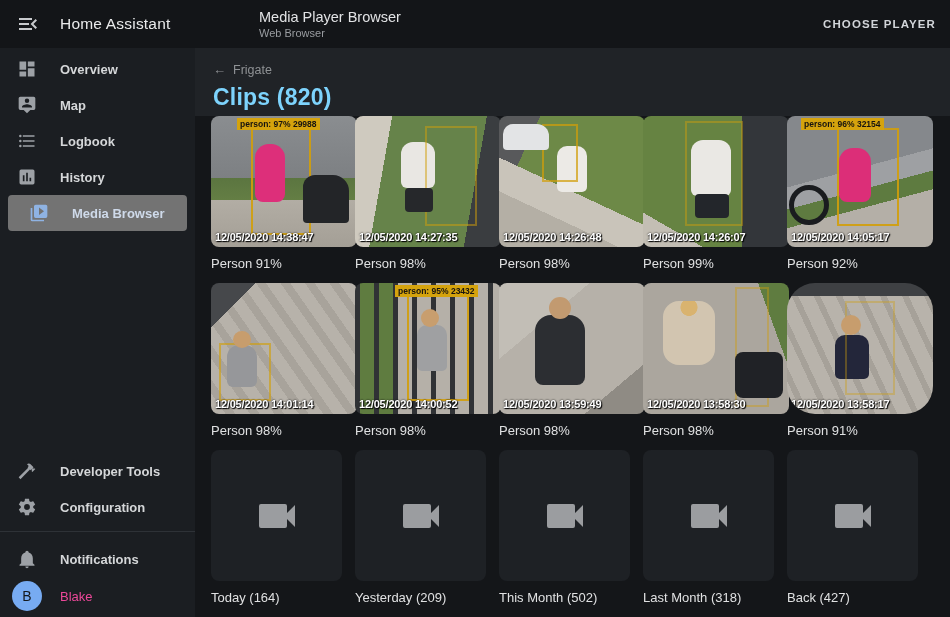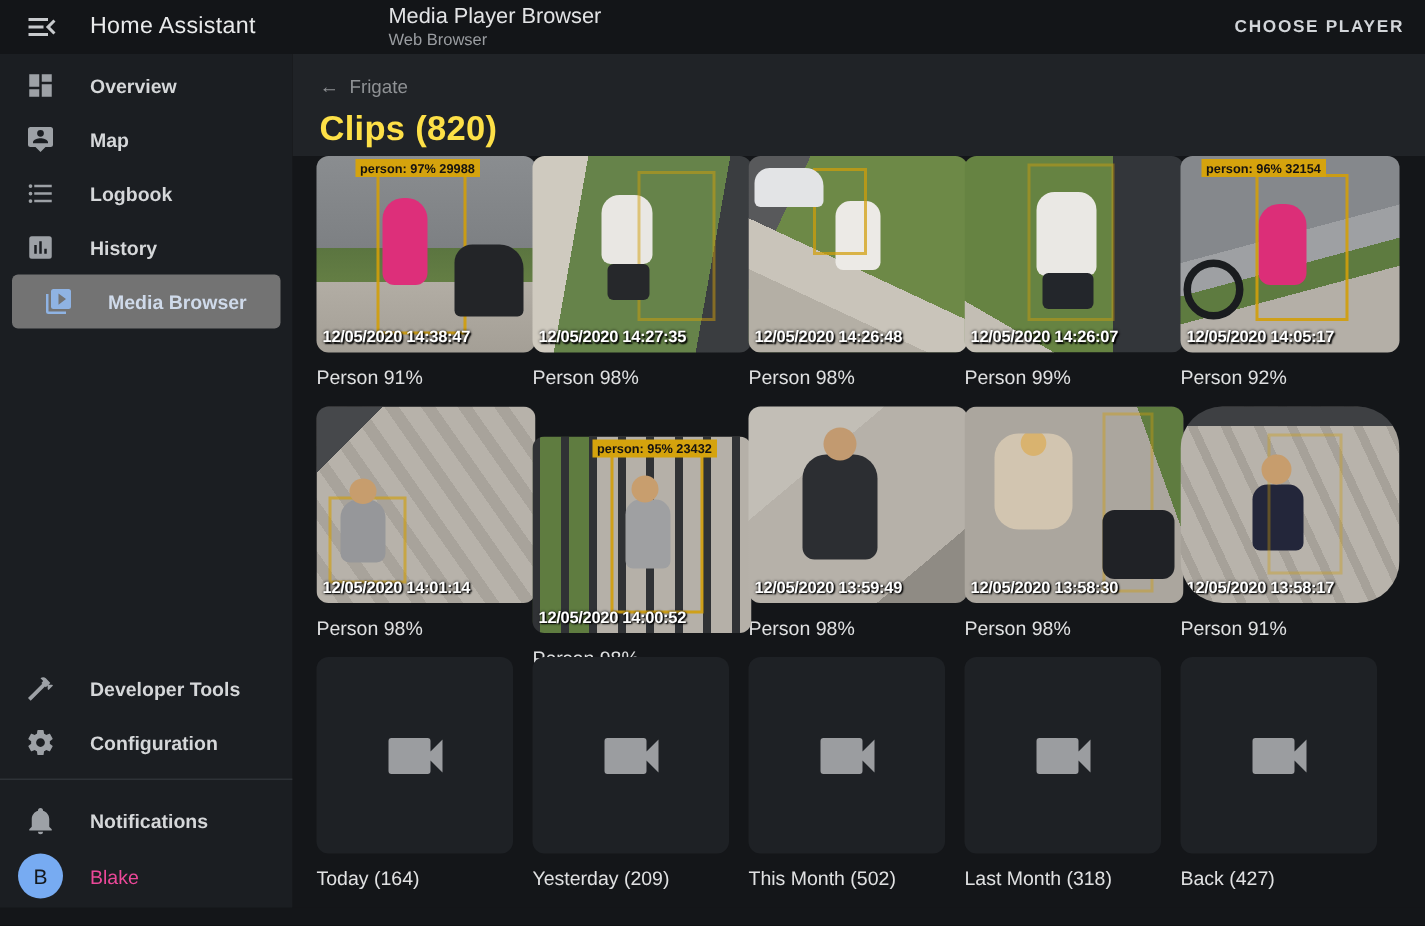--- a/index.html
+++ b/index.html
@@ -1,21 +1,21 @@
 <!DOCTYPE html>
 <html><head>
 <meta charset="utf-8">
 <style>
   * { margin:0; padding:0; box-sizing:border-box; }
   html,body { background:#0d0f11; }
   body { font-family:"Liberation Sans","DejaVu Sans",sans-serif; }
   .app { position:relative; width:950px; height:617px; overflow:hidden; background:#141619; }
 
   
-  .topbar { display:flex; align-items:center; height:36px; background:#131518; }
+  .topbar { display:flex; align-items:center; height:48px; background:#131518; }
   .topbar-left { display:flex; align-items:center; width:195px; flex:0 0 195px; padding-left:16px; }
   .menu-btn { width:24px; height:24px; cursor:pointer; display:flex; align-items:center; }
   .menu-btn svg { fill:#c8cacd; }
   .app-title { color:#e9eaeb; font-size:15.5px; margin-left:20px; letter-spacing:.2px; }
   .topbar-main { flex:1; display:flex; align-items:center; }
   .player-titles { margin-left:64px; }
   .player-title { color:#e2e3e5; font-size:14.5px; }
   .player-subtitle { color:#9a9da1; font-size:11px; margin-top:2px; }
   .choose-player { margin-left:auto; margin-right:14px; background:none; border:none; color:#d2d5d9; font-size:11.5px; font-weight:700; letter-spacing:1.1px; cursor:pointer; font-family:inherit; }
 
@@ -37,21 +37,21 @@
   .user-row { display:flex; align-items:center; height:38px; margin:0 8px 2px 8px; padding-left:8px; border-radius:4px; cursor:pointer; }
   .avatar { width:30px; height:30px; border-radius:50%; background:#77abf2; color:#14181c; font-size:14px; font-weight:500; display:flex; align-items:center; justify-content:center; margin-left:-4px; }
   .user-row .nav-label { margin-left:18px; color:#ec4899; font-size:13px; font-weight:500; }
 
   
   .content { flex:1; display:flex; flex-direction:column; overflow:hidden; }
   .content-header { height:77px; background:#202327; padding-left:18px; }
   .breadcrumb { display:flex; align-items:center; margin-top:14px; cursor:pointer; }
   .breadcrumb span { color:#8f9295; font-size:12.5px; }
   .breadcrumb .arrow { margin-right:7px; font-size:13px; }
-  .page-title { color:#fde047; font-size:23px; font-weight:700; margin-top:7px; letter-spacing:.2px; }
+  .page-title { color:#7dd3fc; font-size:23px; font-weight:700; margin-top:7px; letter-spacing:.2px; }
   .scroll-area { flex:1; background:#141619; padding-left:16px; }
   .grid { display:grid; grid-template-columns:repeat(5,131px); column-gap:13px; }
   .cell { height:167px; }
   .thumb { position:relative; width:146px; height:131px; border-radius:8px; overflow:hidden; }
   .caption { margin-top:9px; color:#e0e1e2; font-size:13px; }
   .ts { position:absolute; left:4px; bottom:4px; color:#fff; font-size:11px; font-weight:700; white-space:nowrap; letter-spacing:-.2px; text-shadow:0 0 2px #000,1px 1px 1px #000; }
   .det-box { position:absolute; border:2px solid rgba(209,158,10,.9); }
   .det-label { position:absolute; top:2px; background:#d5a30d; color:#161310; font-size:8.5px; font-weight:700; padding:0 3px; line-height:12px; white-space:nowrap; }
   .det-label:empty { display:none; }
   .folder { width:131px; height:131px; border-radius:8px; background:#1e2125; display:flex; align-items:center; justify-content:center; }
@@ -76,21 +76,21 @@
   .s4::after { left:52px; top:78px; width:34px; height:24px; background:#23262b; border-radius:4px; }
 
   .s5 { background:linear-gradient(165deg,#85888c 0 42%,#9ea0a3 42% 55%,#5e7b40 55% 66%,#b4afa7 66% 100%); }
   .s5::before { left:52px; top:32px; width:32px; height:54px; background:#dc2e78; border-radius:14px 14px 8px 8px; }
   .s5::after { left:2px; bottom:22px; width:30px; height:30px; border:5px solid #1a1c1f; border-radius:50%; }
 
   .s6 { background:linear-gradient(135deg,#46484b 0 16%,rgba(0,0,0,0) 16%),repeating-linear-gradient(55deg,#b7b2aa 0 12px,#a8a39b 12px 20px); }
   .s6::before { left:16px; top:62px; width:30px; height:42px; background:#96979a; border-radius:12px 12px 6px 6px; }
   .s6::after { left:22px; top:48px; width:18px; height:17px; background:#c79d6d; border-radius:50%; }
 
-  .s7 { background:repeating-linear-gradient(90deg,#303235 0 5px,rgba(0,0,0,0) 5px 19px),linear-gradient(90deg,#5f7c40 0 26%,#b5b0a8 26% 100%);margin-top:20px; }
+  .s7 { background:repeating-linear-gradient(90deg,#303235 0 5px,rgba(0,0,0,0) 5px 19px),linear-gradient(90deg,#5f7c40 0 26%,#b5b0a8 26% 100%); }
   .s7::before { left:62px; top:42px; width:30px; height:46px; background:#9fa0a2; border-radius:10px 10px 5px 5px; }
   .s7::after { left:66px; top:26px; width:18px; height:18px; background:#c89e6e; border-radius:50%; }
 
   .s8 { background:linear-gradient(320deg,#8f8b84 0 20%,#b6b1a9 20% 70%,#c2beb6 70% 100%); }
   .s8::before { left:36px; top:32px; width:50px; height:70px; background:#2c2e32; border-radius:16px 16px 8px 8px; }
   .s8::after { left:50px; top:14px; width:22px; height:22px; background:#c29a70; border-radius:50%; }
 
   .s9 { background:linear-gradient(250deg,#5f7c40 0 16%,rgba(0,0,0,0) 16%),linear-gradient(180deg,#aba69e 0 100%); }
   .s9::before { left:20px; top:18px; width:52px; height:64px; background:radial-gradient(circle at 50% 10%,#d9b36f 0 13%,#d2c5b0 14%); border-radius:16px; }
   .s9::after { right:6px; bottom:16px; width:48px; height:46px; background:#202226; border-radius:8px; }

